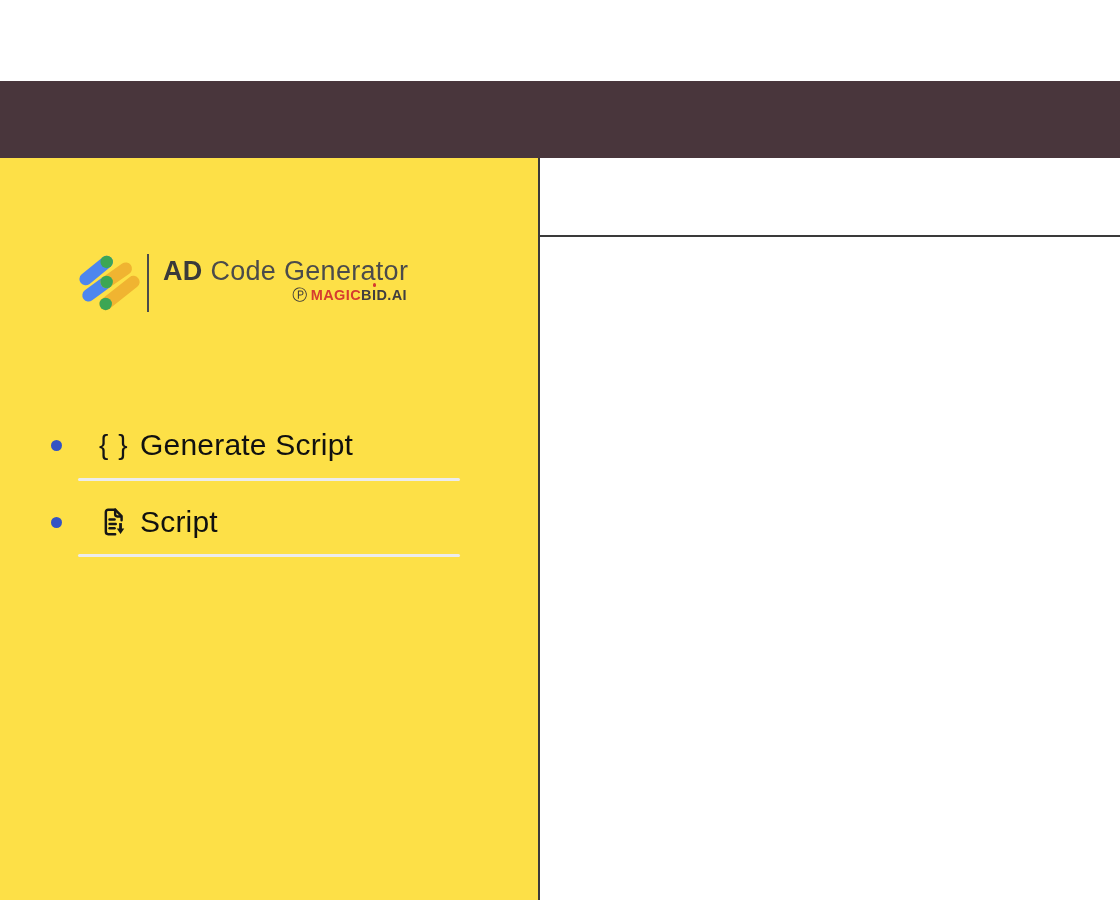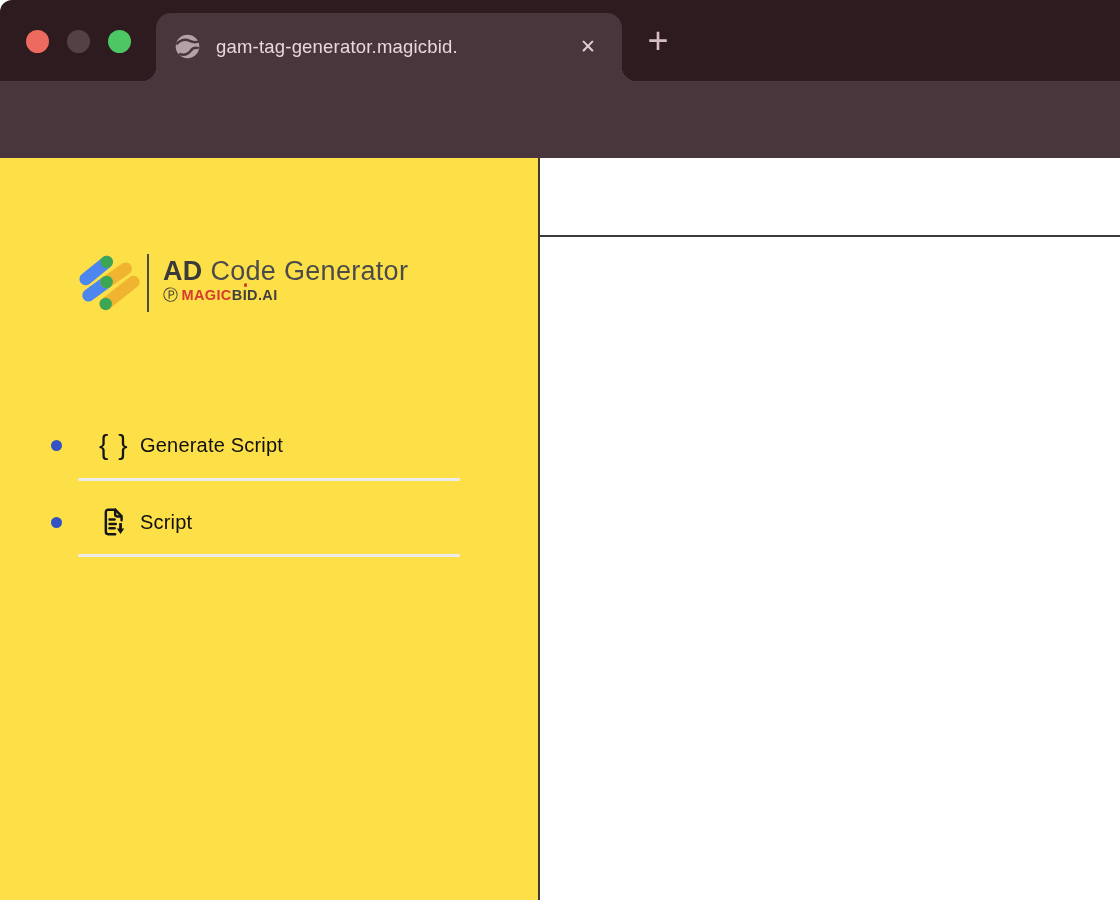--- a/index.html
+++ b/index.html
@@ -44,73 +44,51 @@
   .page { position:absolute; left:0; top:158px; width:1120px; height:742px; background:#fde047; }
 
   .sidebar { position:absolute; left:0; top:0; width:538px; height:742px; }
 
   .logo-block { position:absolute; left:78px; top:92px; width:330px; height:70px; }
   .logo-mark { position:absolute; left:0; top:0; width:64px; height:64px; }
   .logo-sep { position:absolute; left:69px; top:4px; width:2px; height:58px; background:#4b4b4b; }
   .logo-title { position:absolute; left:85px; top:6px; width:245px; font-size:27px; color:#4b4b4b;
                 letter-spacing:0.3px; white-space:nowrap; }
   .logo-title b { font-weight:800; color:#3a3a3a; }
-  .logo-brand { position:absolute; left:85px; top:36px; width:244px; font-size:14.5px;
+  .logo-brand { position:absolute; left:85px; top:36px; width:244px; text-align:right; font-size:14.5px;
                 font-weight:700; color:#413f3f; letter-spacing:0.4px; white-space:nowrap; }
   .logo-brand .pmark { font-weight:400; font-size:15px; margin-right:3px; color:#3c3a3a; }
   .logo-brand .red { color:#d63b2f; }
   .logo-brand .idot { position:relative; }
   .logo-brand .idot::before { content:""; position:absolute; left:1px; top:-4px; width:3.5px; height:3.5px;
                 border-radius:50%; background:#d63b2f; }
 
   .nav { position:absolute; left:0; top:0; width:538px; }
   .nav-row { position:absolute; left:0; width:460px; height:48px; display:flex; align-items:center; cursor:pointer; }
   .nav-row.row1 { top:263px; }
   .nav-row.row2 { top:340px; }
   .bullet { position:absolute; left:51px; top:19px; width:11px; height:11px; border-radius:50%; background:#3353c4; }
   .nav-glyph { position:absolute; left:99px; font-size:28px; font-weight:400; color:#141414; letter-spacing:1px; }
   .nav-ico { position:absolute; left:100px; top:9px; width:28px; height:31px; }
-  .nav-label { position:absolute; left:140px; font-size:20px; color:#101010; letter-spacing:0.2px; white-space:nowrap; }
+  .nav-label { position:absolute; left:140px; font-size:30px; color:#101010; letter-spacing:0.2px; white-space:nowrap; }
   .nav-divider { position:absolute; left:78px; width:382px; height:3px; background:#ececec; border-radius:2px; }
   .nav-divider.d1 { top:320px; }
   .nav-divider.d2 { top:396px; }
 
   .main-frame { position:absolute; left:538px; top:0; width:582px; height:742px; border-left:2px solid #3a3a3a; background:#fff; }
   .frame-header { position:absolute; left:0; top:0; width:582px; height:79px; border-bottom:2px solid #3a3a3a; background:#fff; }
   .frame-body { position:absolute; left:0; top:81px; width:582px; height:661px; background:#fff; }
 
   svg { display:block; }
 </style>
 </head>
 <body>
 
 <div id="window">
 
-  <div class="tabstrip">
-    <span class="traffic red"></span>
-    <span class="traffic gray"></span>
-    <span class="traffic green"></span>
-
-    <div class="tab">
-      <span class="favicon">
-        <svg viewBox="0 0 24 24" width="27" height="27">
-          <circle cx="12" cy="12" r="10.5" fill="#b2a1a7"></circle>
-          <path d="M2 10 Q8 4 14 7 Q18 9 22.5 7.5" fill="none" stroke="#49363c" stroke-width="2.2"></path>
-          <path d="M4.5 18.5 Q11 21 15 15.5 Q17.5 12 22 13.5" fill="none" stroke="#49363c" stroke-width="2.2"></path>
-        </svg>
-      </span>
-      <span class="tab-title">gam-tag-generator.magicbid.</span>
-      <span class="tab-fade"></span>
-      <span class="tab-close">✕</span>
-    </div>
-    <span class="tab-corner left"></span>
-    <span class="tab-corner right"></span>
-
-    <span class="newtab">+</span>
-  </div>
 
   <div class="toolbar">
     <span class="navbtn back">
       <svg viewBox="0 0 32 32" width="32" height="32">
         <path d="M27 16 H7 M15 7.5 L6.5 16 L15 24.5" fill="none" stroke="#cdb8bf" stroke-width="2.8" stroke-linecap="round" stroke-linejoin="round"></path>
       </svg>
     </span>
     <span class="navbtn forward">
       <svg viewBox="0 0 32 32" width="32" height="32">
         <path d="M5 16 H25 M17 7.5 L25.5 16 L17 24.5" fill="none" stroke="#83686f" stroke-width="2.8" stroke-linecap="round" stroke-linejoin="round"></path>

